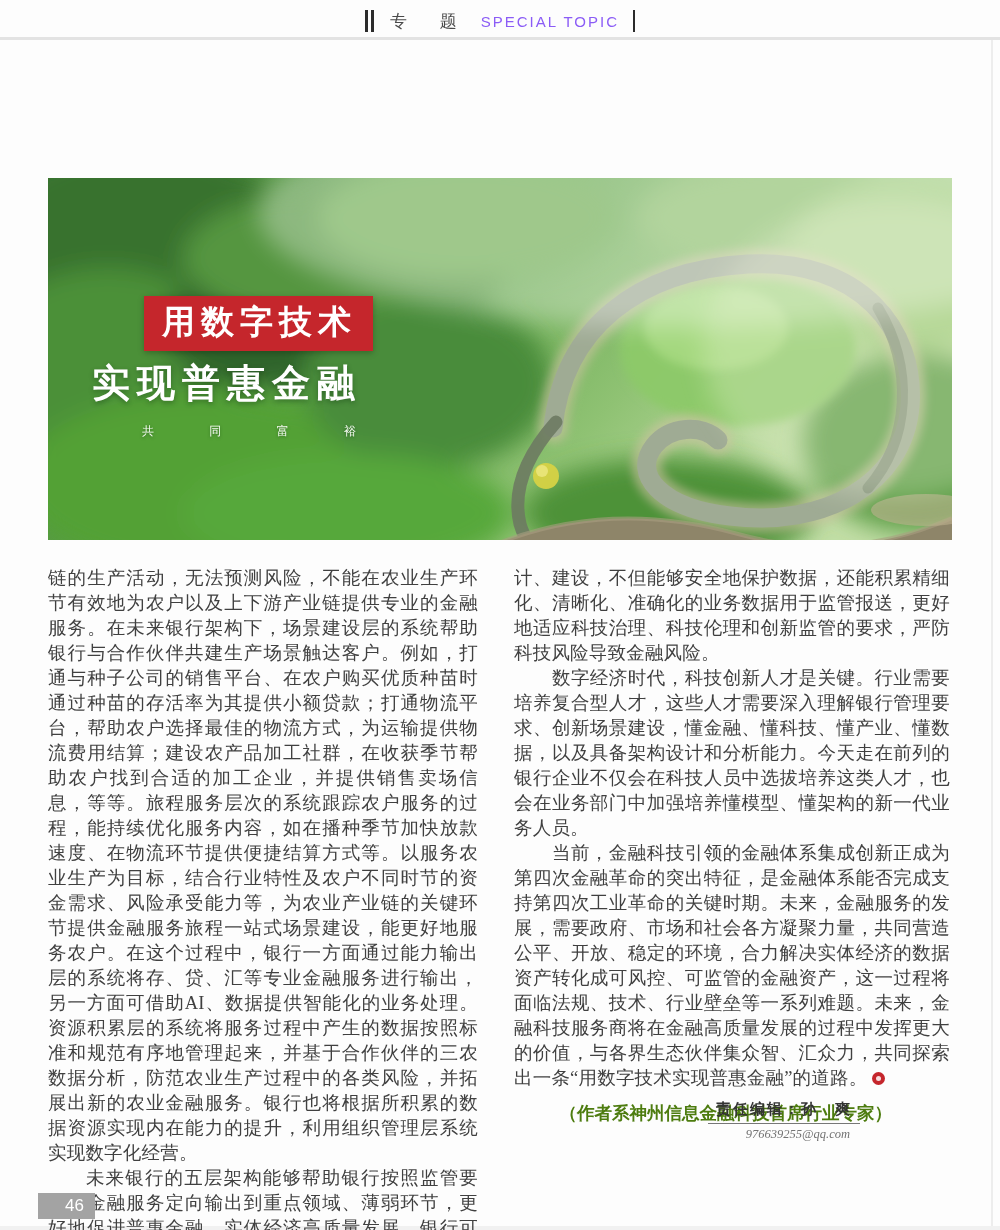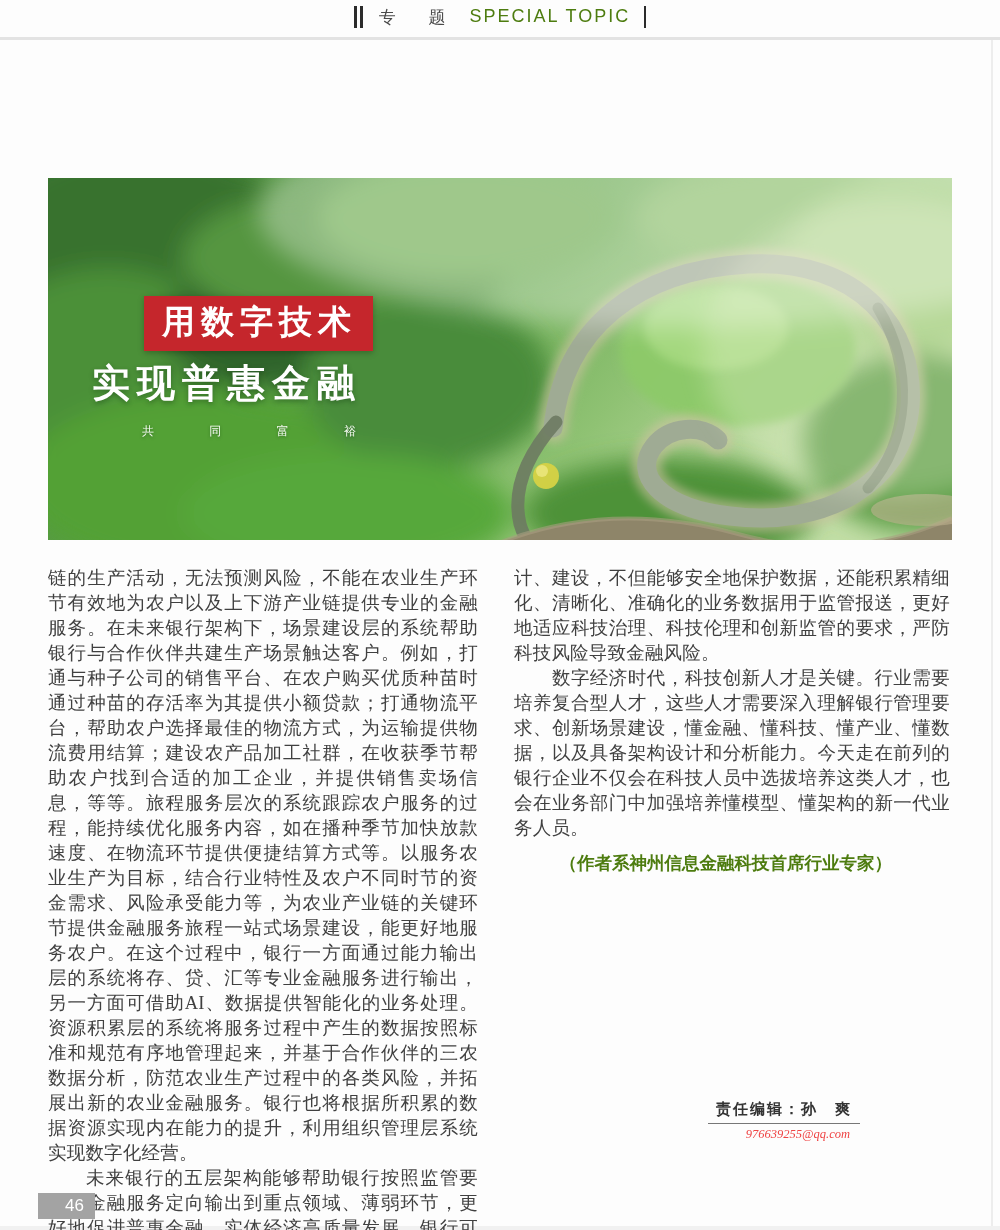--- a/index.html
+++ b/index.html
@@ -3,28 +3,28 @@
 <meta charset="utf-8">
 <style>
   html,body{margin:0;padding:0;background:#e9e9e9;}
   .page{
     position:relative;width:1000px;height:1230px;margin:0 auto;
     background:#fdfdfd;overflow:hidden;
     font-family:"Liberation Serif","DejaVu Serif",serif;
   }
   
   .hdr{position:absolute;top:6px;left:0;width:100%;height:30px;
-       display:flex;align-items:flex-start;justify-content:center;gap:10px;}
+       display:flex;align-items:center;justify-content:center;gap:10px;}
   .bars-double{display:flex;gap:3px;align-items:center;}
   .bars-double i{display:block;width:3px;height:22px;background:#2b2b2b;}
   .bar-single{display:block;width:2px;height:22px;background:#2b2b2b;margin-left:4px;}
   .hdr-cn{font-family:"Liberation Sans","DejaVu Sans",sans-serif;
           font-size:17px;color:#4a4a4a;letter-spacing:14px;margin-left:6px;}
   .hdr-en{font-family:"Liberation Sans","DejaVu Sans",sans-serif;
-          font-size:18px;color:#4d7c0f;letter-spacing:2px;}
+          font-size:15px;color:#8b5cf6;letter-spacing:2px;}
   .hdr-rule{position:absolute;top:37px;left:0;width:100%;height:3px;background:#e3e3e3;}
   .edge-right{position:absolute;top:40px;bottom:0;right:7px;width:2px;background:#ededed;}
   .edge-bottom{position:absolute;left:0;bottom:0;width:100%;height:4px;background:#f1f1f1;}
 
   
   .hero{position:absolute;left:48px;top:178px;width:904px;height:362px;
         margin:0;overflow:hidden;background:#5a9c45;}
   .hero svg{position:absolute;left:0;top:0;}
   .hero-text{position:absolute;left:44px;top:118px;
              font-family:"Liberation Sans","DejaVu Sans",sans-serif;}
@@ -51,21 +51,21 @@
                   border-radius:50%;background:rgba(255,255,255,.85);}
   .author{margin:10px 58px 0 0;text-align:right;font-size:17.5px;font-weight:bold;
           color:#4d7c0f;font-family:"Liberation Sans","DejaVu Sans",sans-serif;}
 
   
   .editor{position:absolute;left:708px;top:1100px;width:152px;
           font-family:"Liberation Sans","DejaVu Sans",sans-serif;}
   .editor-name{font-size:15px;font-weight:bold;color:#333;text-align:right;
                padding-right:8px;letter-spacing:2px;}
   .editor-rule{margin-top:4px;height:1px;background:#777;}
-  .editor-email{margin-top:3px;font-size:12.5px;color:#ef4444;text-align:right;
+  .editor-email{margin-top:3px;font-size:12.5px;color:#737373;text-align:right;
                 padding-right:10px;font-style:italic;
                 font-family:"Liberation Serif","DejaVu Serif",serif;}
 
   
   .pagenum{position:absolute;left:0;top:1193px;width:57px;height:26px;
            background:#a3a3a3;color:#fff;font-size:17px;line-height:26px;
            text-align:right;padding-right:11px;box-sizing:border-box;
            font-family:"Liberation Sans","DejaVu Sans",sans-serif;margin-left:38px;}
 </style>
 </head>
@@ -153,20 +153,21 @@
   </figure>
 
   <main class="columns">
     <section class="col left">
       <p class="para">链的生产活动，无法预测风险，不能在农业生产环节有效地为农户以及上下游产业链提供专业的金融服务。在未来银行架构下，场景建设层的系统帮助银行与合作伙伴共建生产场景触达客户。例如，打通与种子公司的销售平台、在农户购买优质种苗时通过种苗的存活率为其提供小额贷款；打通物流平台，帮助农户选择最佳的物流方式，为运输提供物流费用结算；建设农产品加工社群，在收获季节帮助农户找到合适的加工企业，并提供销售卖场信息，等等。旅程服务层次的系统跟踪农户服务的过程，能持续优化服务内容，如在播种季节加快放款速度、在物流环节提供便捷结算方式等。以服务农业生产为目标，结合行业特性及农户不同时节的资金需求、风险承受能力等，为农业产业链的关键环节提供金融服务旅程一站式场景建设，能更好地服务农户。在这个过程中，银行一方面通过能力输出层的系统将存、贷、汇等专业金融服务进行输出，另一方面可借助AI、数据提供智能化的业务处理。资源积累层的系统将服务过程中产生的数据按照标准和规范有序地管理起来，并基于合作伙伴的三农数据分析，防范农业生产过程中的各类风险，并拓展出新的农业金融服务。银行也将根据所积累的数据资源实现内在能力的提升，利用组织管理层系统实现数字化经营。</p>
       <p class="para indent">未来银行的五层架构能够帮助银行按照监管要求将金融服务定向输出到重点领域、薄弱环节，更好地促进普惠金融、实体经济高质量发展。银行可以按照不同层次系统的关系进行整体设</p>
     </section>
     <section class="col right">
       <p class="para">计、建设，不但能够安全地保护数据，还能积累精细化、清晰化、准确化的业务数据用于监管报送，更好地适应科技治理、科技伦理和创新监管的要求，严防科技风险导致金融风险。</p>
       <p class="para indent">数字经济时代，科技创新人才是关键。行业需要培养复合型人才，这些人才需要深入理解银行管理要求、创新场景建设，懂金融、懂科技、懂产业、懂数据，以及具备架构设计和分析能力。今天走在前列的银行企业不仅会在科技人员中选拔培养这类人才，也会在业务部门中加强培养懂模型、懂架构的新一代业务人员。</p>
+      <p class="para indent"><span>当前，金融科技引领的金融体系集成创新正成为第四次金融革命的突出特征，是金融体系能否完成支持第四次工业革命的关键时期。未来，金融服务的发展，需要政府、市场和社会各方凝聚力量，共同营造公平、开放、稳定的环境，合力解决实体经济的数据资产转化成可风控、可监管的金融资产，这一过程将面临法规、技术、行业壁垒等一系列难题。未来，金融科技服务商将在金融高质量发展的过程中发挥更大的价值，与各界生态伙伴集众智、汇众力，共同探索出一条“用数字技术实现普惠金融”的道路。</span><span class="endmark"></span></p>
       <p class="author">（作者系神州信息金融科技首席行业专家）</p>
     </section>
   </main>
 
   <div class="editor">
     <div class="editor-name">责任编辑：孙　爽</div>
     <div class="editor-rule"></div>
     <div class="editor-email">976639255@qq.com</div>
   </div>
 

